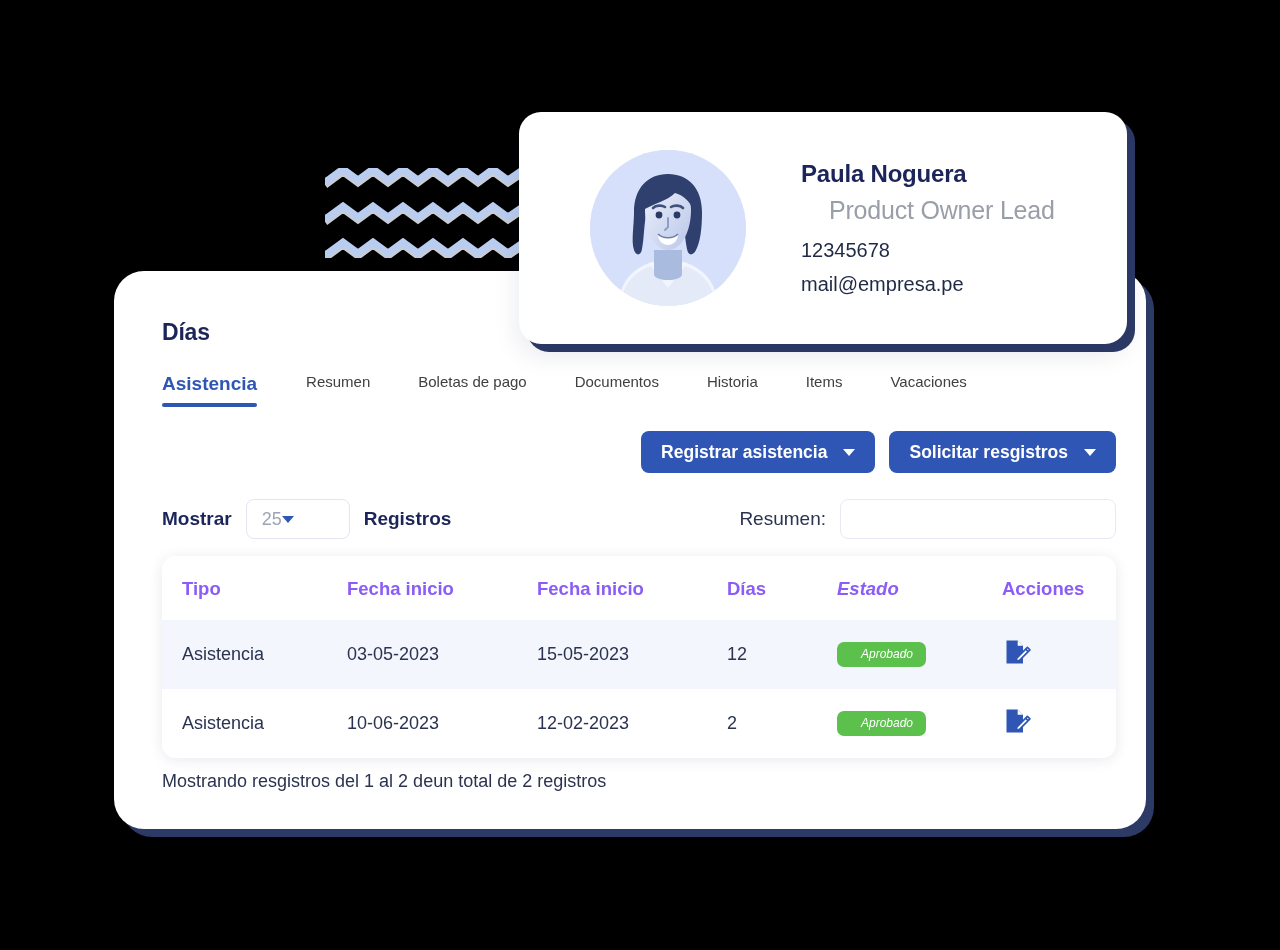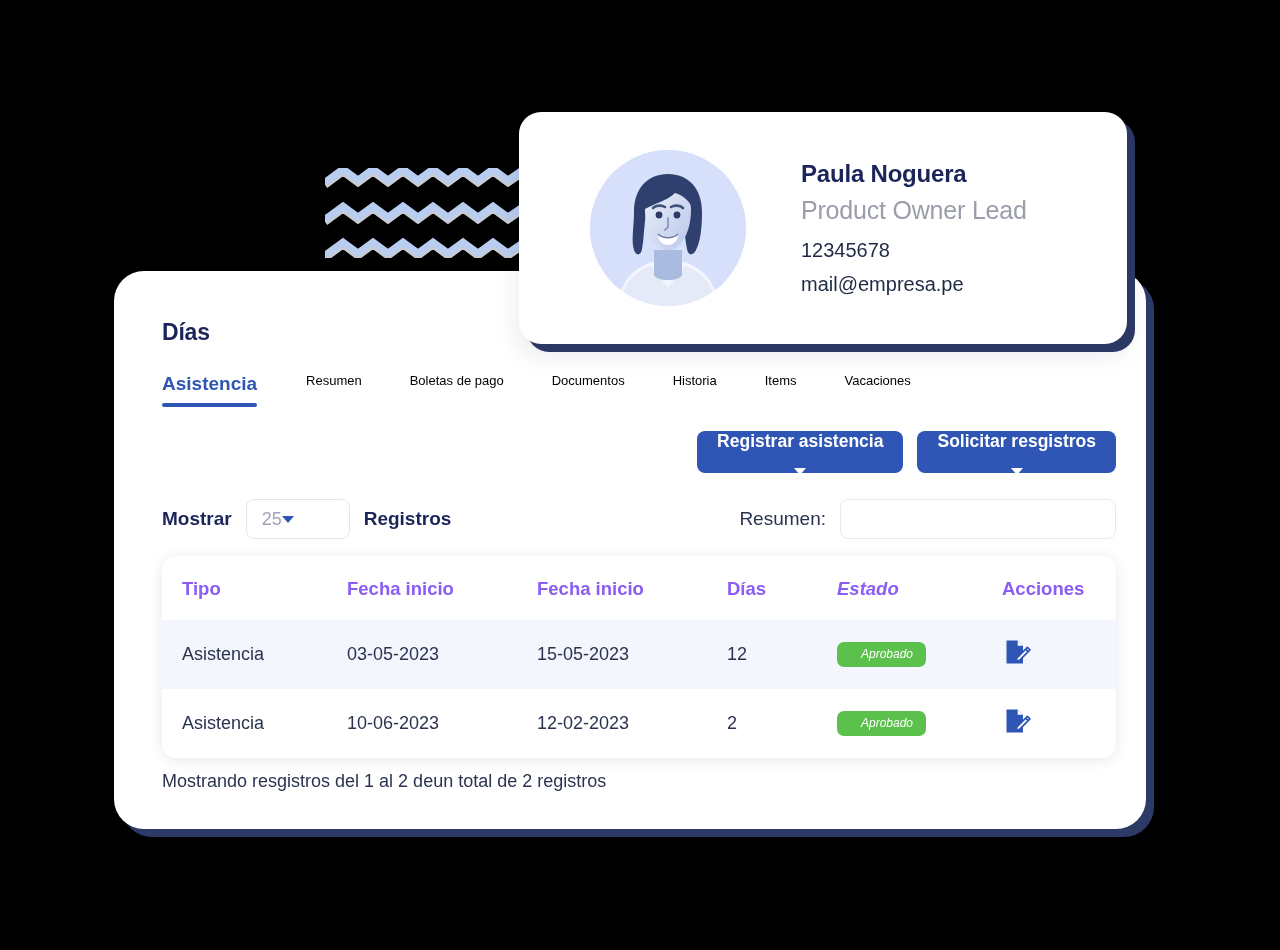--- a/index.html
+++ b/index.html
@@ -72,22 +72,22 @@
   
   .tabs {
     position: absolute;
     left: 0;
     top: 102px;
     display: flex;
     align-items: flex-start;
     gap: 0;
   }
   .tab {
-    font-size: 13px;
-    color: #000000;
+    font-size: 15px;
+    color: #404040;
     padding: 0 0 12px 0;
     margin-right: 48px;
     position: relative;
     white-space: nowrap;
     cursor: pointer;
   }
   .tab.active {
     color: #2f56b5;
     font-weight: bold;
     font-size: 19px;
@@ -121,21 +121,20 @@
     border-radius: 8px;
     font-family: "Liberation Sans", sans-serif;
     font-size: 17.5px;
     font-weight: bold;
     padding: 0 20px;
     height: 42px;
     display: flex;
     align-items: center;
     gap: 16px;
     cursor: pointer;
-    flex-direction: column;
   }
   .btn .caret {
     width: 0; height: 0;
     border-left: 6px solid transparent;
     border-right: 6px solid transparent;
     border-top: 7px solid #ffffff;
     display: block;
   }
 
   
@@ -307,20 +306,21 @@
     font-size: 24px;
     font-weight: bold;
     color: #1b2559;
     letter-spacing: -0.2px;
   }
   .p-role {
     font-size: 25px;
     color: #9a9ea8;
     margin-top: 8px;
     letter-spacing: -0.2px;
+    margin-left: 28px;
   }
   .p-doc {
     font-size: 20px;
     color: #1f2a44;
     margin-top: 14px;
   }
   .p-mail {
     font-size: 20px;
     color: #1f2a44;
     margin-top: 11px;

